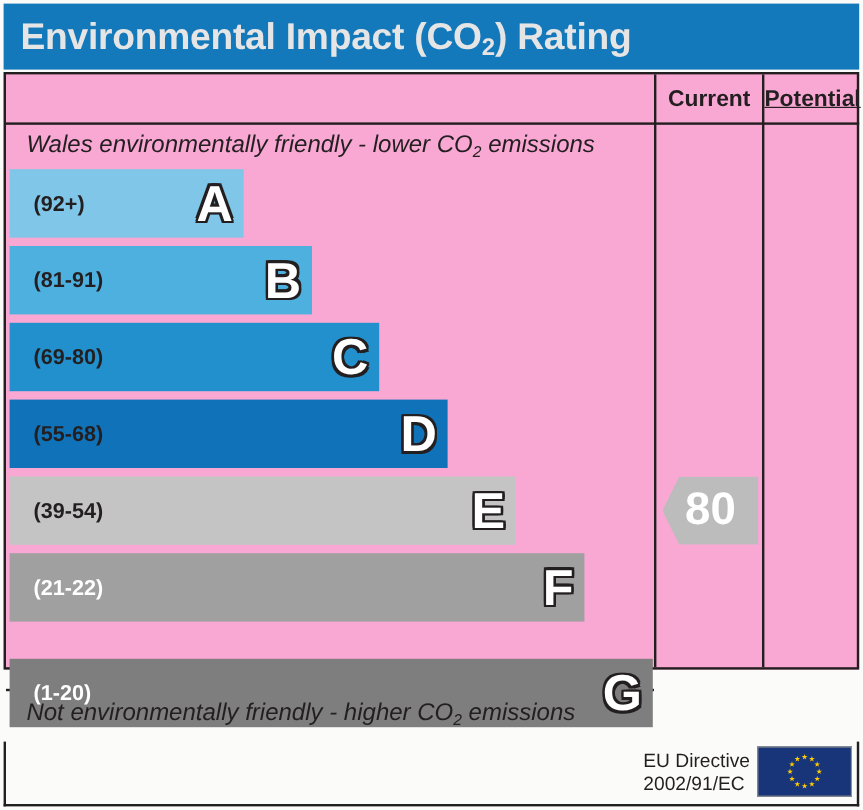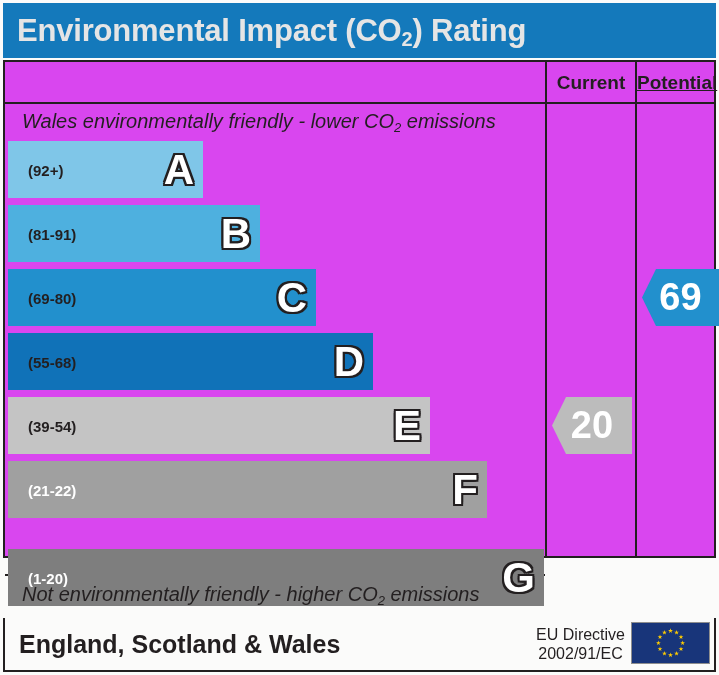--- a/index.html
+++ b/index.html
@@ -50,21 +50,21 @@
 
   
   .frame {
     position: absolute;
     left: 3px;
     top: 60px;
     width: 713px;
     height: 498px;
     border: 2px solid #231f20;
     box-sizing: border-box;
-    background: #d946ef;
+    background: #f9a8d4;
   }
 
   
   .vline {
     position: absolute;
     top: 0;
     width: 2px;
     height: 100%;
     background: #231f20;
   }
@@ -138,21 +138,21 @@
   .band {
     position: absolute;
     left: 3px;
     height: 57px;
   }
   .band-range {
     position: absolute;
     left: 20px;
     top: 50%;
     transform: translateY(-50%);
-    font-size: 15px;
+    font-size: 18px;
     font-weight: bold;
     white-space: nowrap;
     text-align: right;
   }
   .band-letter {
     position: absolute;
     right: 9px;
     top: 50%;
     transform: translateY(-50%);
     font-size: 42px;
@@ -211,21 +211,21 @@
     font-size: 25px;
     font-weight: bold;
     color: #231f20;
     white-space: nowrap;
   }
   .footer-directive {
     position: absolute;
     right: 89px;
     top: 50%;
     transform: translateY(-50%);
-    text-align: center;
+    text-align: left;
     font-size: 16px;
     line-height: 19px;
     color: #231f20;
     white-space: nowrap;
   }
   .eu-flag {
     position: absolute;
     right: 4px;
     top: 4px;
     width: 79px;
@@ -282,28 +282,26 @@
         <div class="band" style="top: 320px; width: 479px; background: rgb(160, 160, 160);">
           <span class="band-range" style="color: rgb(255, 255, 255);">(21-22)</span>
           <span class="band-letter">F</span>
         </div>
         <div class="band" style="top: 384px; width: 536px; background: rgb(126, 126, 126); margin-top: 24px;">
           <span class="band-range" style="color: rgb(255, 255, 255);">(1-20)</span>
           <span class="band-letter">G</span>
         </div>
       </div>
 
-    <div class="arrow current" id="arrow-current" style="top: 335px; background: rgb(188, 188, 188);">20</div>
-    <div class="arrow potential" id="arrow-potential" style="top: 207px; background: rgb(34, 144, 205);">69</div>
+    <div class="arrow current" id="arrow-current" style="top: 335px; background: rgb(188, 188, 188);">80</div>
 
     <div class="caption bottom"><span>Not environmentally friendly - higher CO</span><sub>2</sub><span> emissions</span></div>
   </div>
 
   <div class="footer">
-    <div class="footer-title">England, Scotland &amp; Wales</div>
     <div class="footer-directive">
       <div>EU Directive</div>
       <div>2002/91/EC</div>
     </div>
     <div class="eu-flag">
       <svg viewBox="0 0 100 66" xmlns="http://www.w3.org/2000/svg">
         <g fill="#FFCC00" id="eu-stars">
             <polygon points="50.00,8.80 50.94,11.70 53.99,11.70 51.53,13.50 52.47,16.40 50.00,14.60 47.53,16.40 48.47,13.50 46.01,11.70 49.06,11.70"></polygon>
             <polygon points="60.00,11.48 60.94,14.38 63.99,14.38 61.53,16.18 62.47,19.08 60.00,17.28 57.53,19.08 58.47,16.18 56.01,14.38 59.06,14.38"></polygon>
             <polygon points="67.32,18.80 68.26,21.70 71.31,21.70 68.85,23.50 69.79,26.40 67.32,24.60 64.85,26.40 65.79,23.50 63.33,21.70 66.38,21.70"></polygon>

